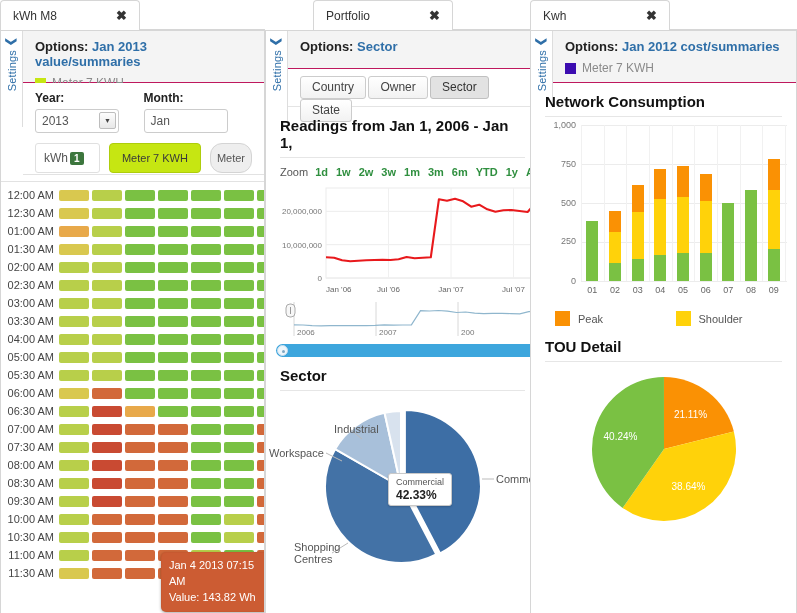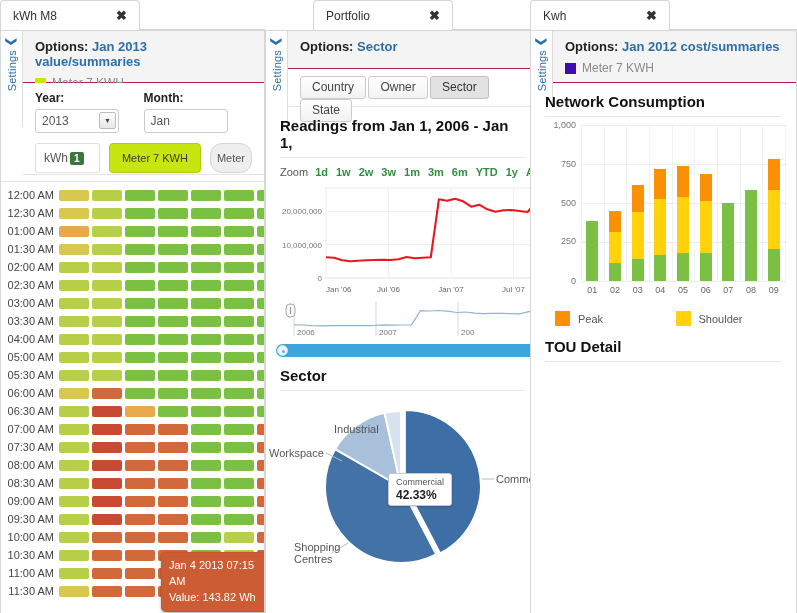--- a/index.html
+++ b/index.html
@@ -399,30 +399,20 @@
             <div class="heat-cell" style="background: rgb(184, 207, 74);"></div>
             <div class="heat-cell" style="background: rgb(201, 74, 50);"></div>
             <div class="heat-cell" style="background: rgb(210, 105, 58);"></div>
             <div class="heat-cell" style="background: rgb(210, 105, 58);"></div>
             <div class="heat-cell" style="background: rgb(122, 193, 67);"></div>
             <div class="heat-cell" style="background: rgb(122, 193, 67);"></div>
             <div class="heat-cell" style="background: rgb(210, 105, 58);"></div>
           </div>
           <div class="heat-row">
             <div class="heat-time">08:30 AM</div>
-            <div class="heat-cell" style="background: rgb(184, 207, 74);"></div>
-            <div class="heat-cell" style="background: rgb(201, 74, 50);"></div>
-            <div class="heat-cell" style="background: rgb(210, 105, 58);"></div>
-            <div class="heat-cell" style="background: rgb(210, 105, 58);"></div>
-            <div class="heat-cell" style="background: rgb(122, 193, 67);"></div>
-            <div class="heat-cell" style="background: rgb(122, 193, 67);"></div>
-            <div class="heat-cell" style="background: rgb(210, 105, 58);"></div>
-          </div>
-          <div class="heat-row">
-            <div class="heat-time">09:00 AM</div>
             <div class="heat-cell" style="background: rgb(184, 207, 74);"></div>
             <div class="heat-cell" style="background: rgb(201, 74, 50);"></div>
             <div class="heat-cell" style="background: rgb(210, 105, 58);"></div>
             <div class="heat-cell" style="background: rgb(210, 105, 58);"></div>
             <div class="heat-cell" style="background: rgb(122, 193, 67);"></div>
             <div class="heat-cell" style="background: rgb(122, 193, 67);"></div>
             <div class="heat-cell" style="background: rgb(210, 105, 58);"></div>
           </div>
           <div class="heat-row">
             <div class="heat-time">09:30 AM</div>
@@ -697,16 +687,26 @@
               <span>Peak</span>
             </div>
           <div class="legend-item">
               <span class="legend-sw" style="background:#ffd20a"></span>
               <span>Shoulder</span>
             </div>
         </div>
 
       <div class="k-title" style="padding-top:12px;">TOU Detail</div>
       <div class="hr"></div>
+      <div class="tou-pie" id="tou-pie">
+          <svg width="150" height="150" style="position:absolute;left:0;top:0">
+            <path d="M75,75 L75,3 A72,72 0 0,1 144.86007608954506,57.576746320994644 Z" fill="#fa9104"></path>
+            <path d="M75,75 L144.86007608954506,57.576746320994644 A72,72 0 0,1 33.59962185288394,133.90677965460168 Z" fill="#ffd20a"></path>
+            <path d="M75,75 L33.59962185288394,133.90677965460168 A72,72 0 0,1 74.95476106876488,3.000014212229871 Z" fill="#7ac143"></path>
+          </svg>
+          <div class="tou-lbl" style="left:102px;top:40px">21.11%</div>
+          <div class="tou-lbl" style="left:100px;top:112px">38.64%</div>
+          <div class="tou-lbl" style="left:32px;top:62px">40.24%</div>
+        </div>
     </div>
 
   </div>
 </div>
 
 </body></html>

